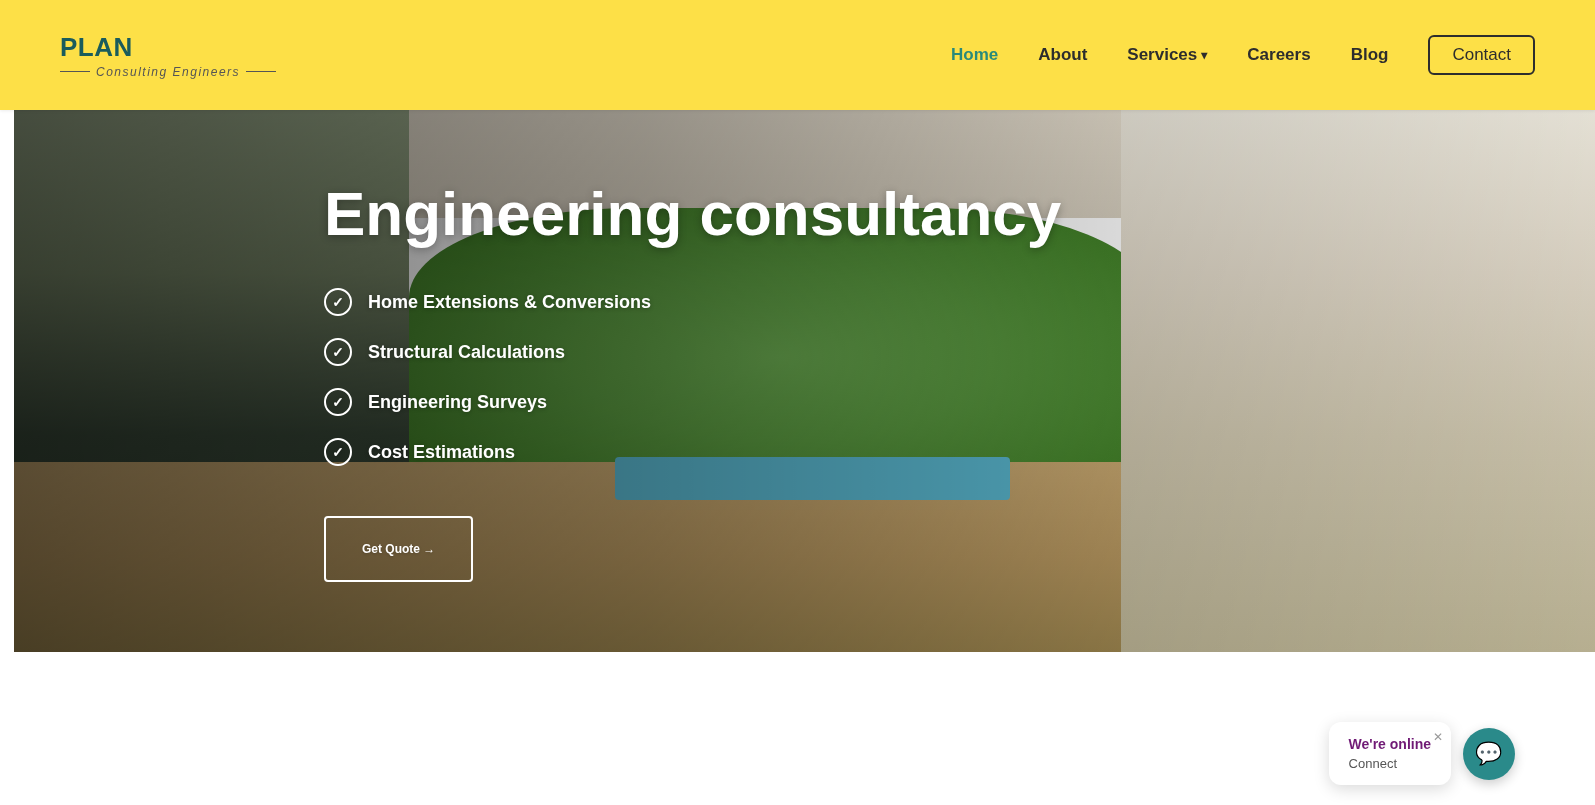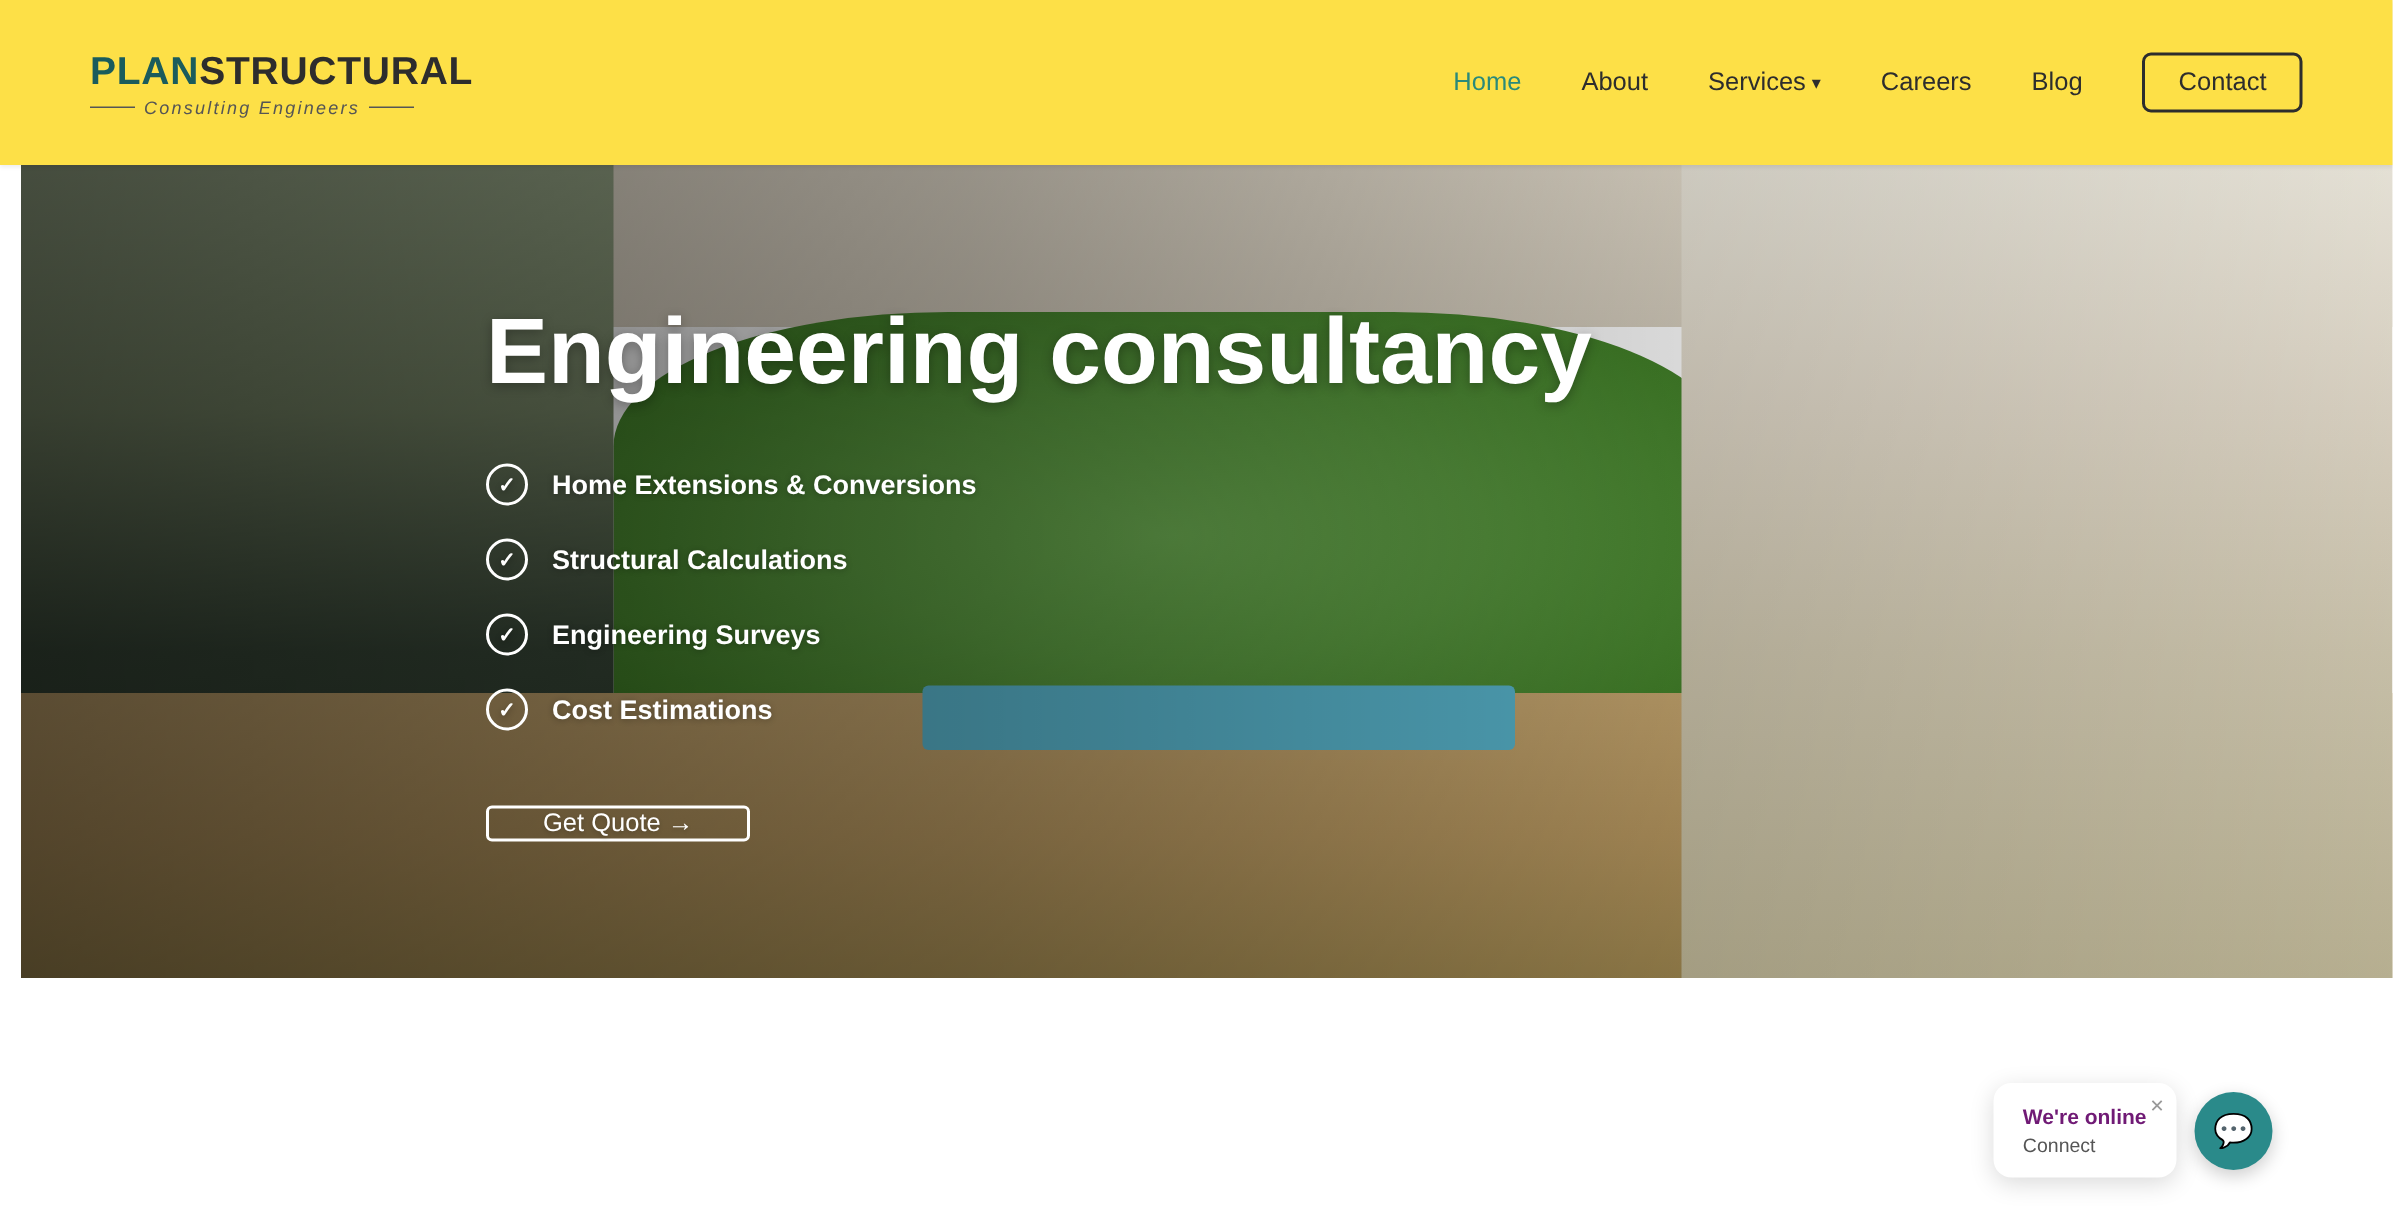--- a/index.html
+++ b/index.html
@@ -59,21 +59,21 @@
     nav {
       display: flex;
       align-items: center;
       gap: 40px;
     }
     .nav-link {
       font-size: 17px;
       color: #2d2d2d;
       text-decoration: none;
       cursor: pointer;
-      font-weight: 400;
+      font-weight: 700;
     }
     .nav-link.active {
       color: #2a8a7a;
     }
     .nav-link-services {
       display: flex;
       align-items: center;
       gap: 4px;
     }
     .chevron-down {
@@ -179,23 +179,23 @@
       font-size: 14px;
       color: #fff;
     }
     .hero-cta {
       display: inline-flex;
       align-items: center;
       gap: 10px;
       border: 2px solid #fff;
       color: #fff;
       background: transparent;
-      padding: 0 36px;
-      font-size: 17px;
-      font-weight: 400;
+      padding: 24px 36px;
+      font-size: 12px;
+      font-weight: 700;
       cursor: pointer;
       border-radius: 4px;
       width: fit-content;
       text-shadow: 0 1px 3px rgba(0,0,0,0.2);
     }
 
     
     .chat-widget {
       position: absolute;
       bottom: 20px;
@@ -245,21 +245,20 @@
       font-size: 22px;
     }
   </style>
 </head>
 <body>
 
 <header class="header">
   <div class="logo-area">
     <div class="logo-text">
       <span class="logo-plan">PLAN</span>
-      <span class="logo-structural">STRUCTURAL</span>
     </div>
     <div class="logo-subtitle">Consulting Engineers</div>
   </div>
 
   <nav>
     <a class="nav-link active">Home</a>
     <a class="nav-link">About</a>
     <a class="nav-link nav-link-services">
       <span>Services</span>
       <span class="chevron-down">▾</span>

